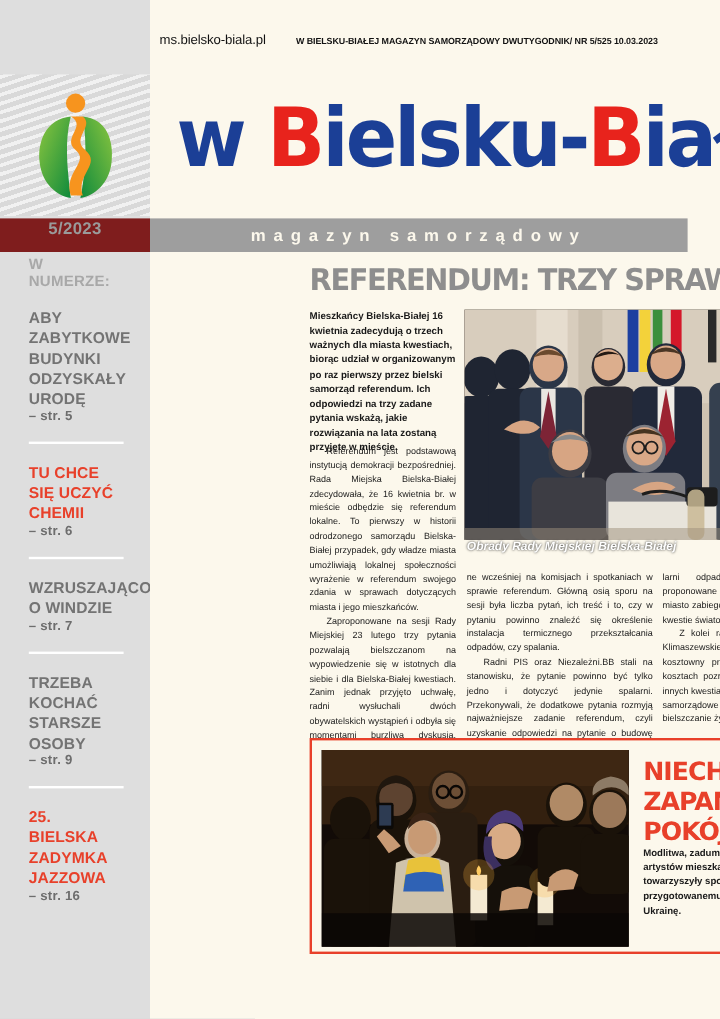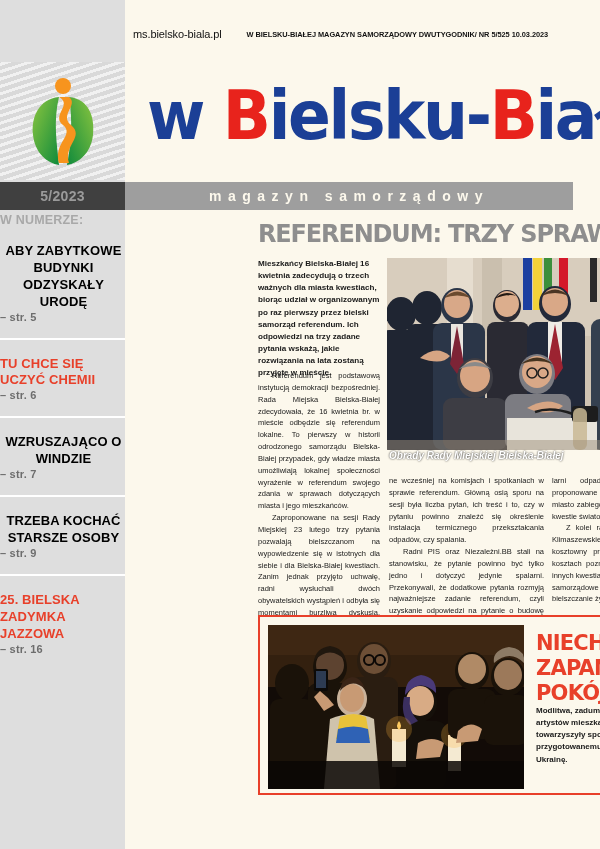--- a/index.html
+++ b/index.html
@@ -30,40 +30,40 @@
   .logo-bg-lines{
     position:absolute; left:0; top:0; width:125px; height:118px;
     background:
       repeating-linear-gradient(-18deg, rgba(255,255,255,.85) 0 3px, rgba(255,255,255,0) 3px 7px);
     opacity:.75;
   }
   .logo{ position:relative; width:68px; height:92px; }
   .issue-box{
     position:absolute; left:0; top:182px;
     width:125px; height:28px;
-    background:#404040;
-    display:flex; align-items:center; justify-content:center;
+    background:#7f1d1d;
+    display:flex; justify-content:center;
   }
   .issue-num{
     font-size:14px; font-weight:bold; color:#9a9a9a; letter-spacing:.3px;
   }
   .toc{
     position:absolute; left:0; top:213px; width:127px;
-    padding:0 0;
+    padding:0 24px;
   }
   .toc-head{
     font-size:12.5px; font-weight:bold; color:#a8a8a8;
     letter-spacing:.2px; margin-bottom:16px;
   }
   .toc-item{ margin-bottom:5px; }
   .toc-title{
     font-size:13px; font-weight:bold; line-height:1.30;
     letter-spacing:.1px; text-transform:uppercase;
   }
-  .toc-title.grey{ color:#000000;text-align:center; }
+  .toc-title.grey{ color:#737373; }
   .toc-title.red{ color:#e8402a; }
   .toc-page{
     font-size:11px; font-weight:bold; color:#6d6d6d;
     margin-top:0; letter-spacing:.2px;
   }
   .toc-rule{
     height:2px; background:#ffffff; margin:15px 0 16px 0;
   }
 
   

